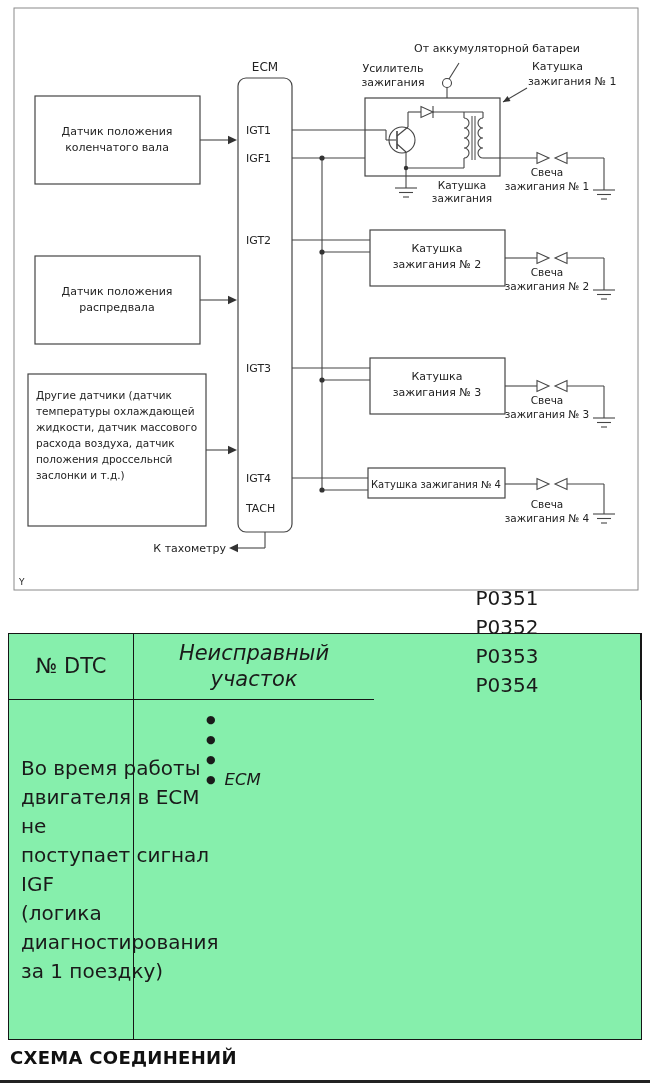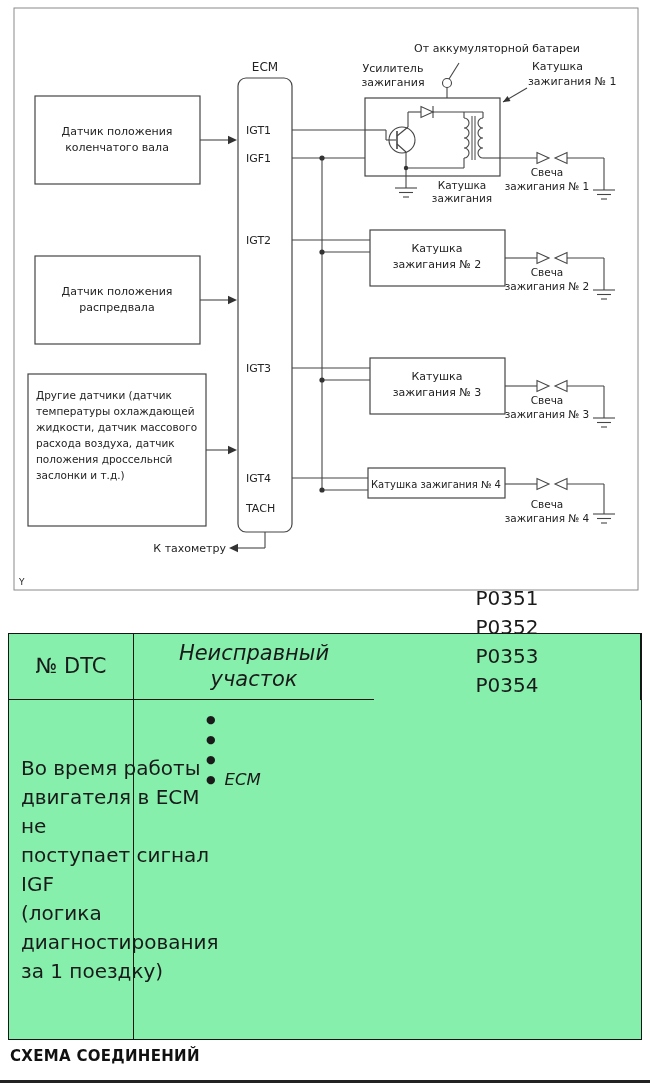--- a/index.html
+++ b/index.html
@@ -53,21 +53,21 @@
   }
   .td-fault { padding:9px 4px 9px 72px; font-size:16.5px; line-height:1.3; }
   .td-fault ul { list-style:none; }
   .td-fault li { display:flex; gap:9px; margin-bottom:4px; }
   .td-fault .bullet { font-size:11px; line-height:1; padding-top:5px; }
   .td-fault .fault-text { display:block; width:142px; }
 
   
   .footer-title {
     position:absolute; top:1047px; left:10px;
-    font-size:15px; font-weight:bold; letter-spacing:0.3px; color:#111;
+    font-size:18px; font-weight:bold; letter-spacing:0.3px; color:#111;
   }
   .bottom-rule { position:absolute; top:1080px; left:0; width:650px; height:3px; background:#222; }
 </style>
 </head>
 <body>
 
 <div class="page">
 
   <svg class="diagram-svg" width="650" height="600" viewBox="0 0 650 600">
 

